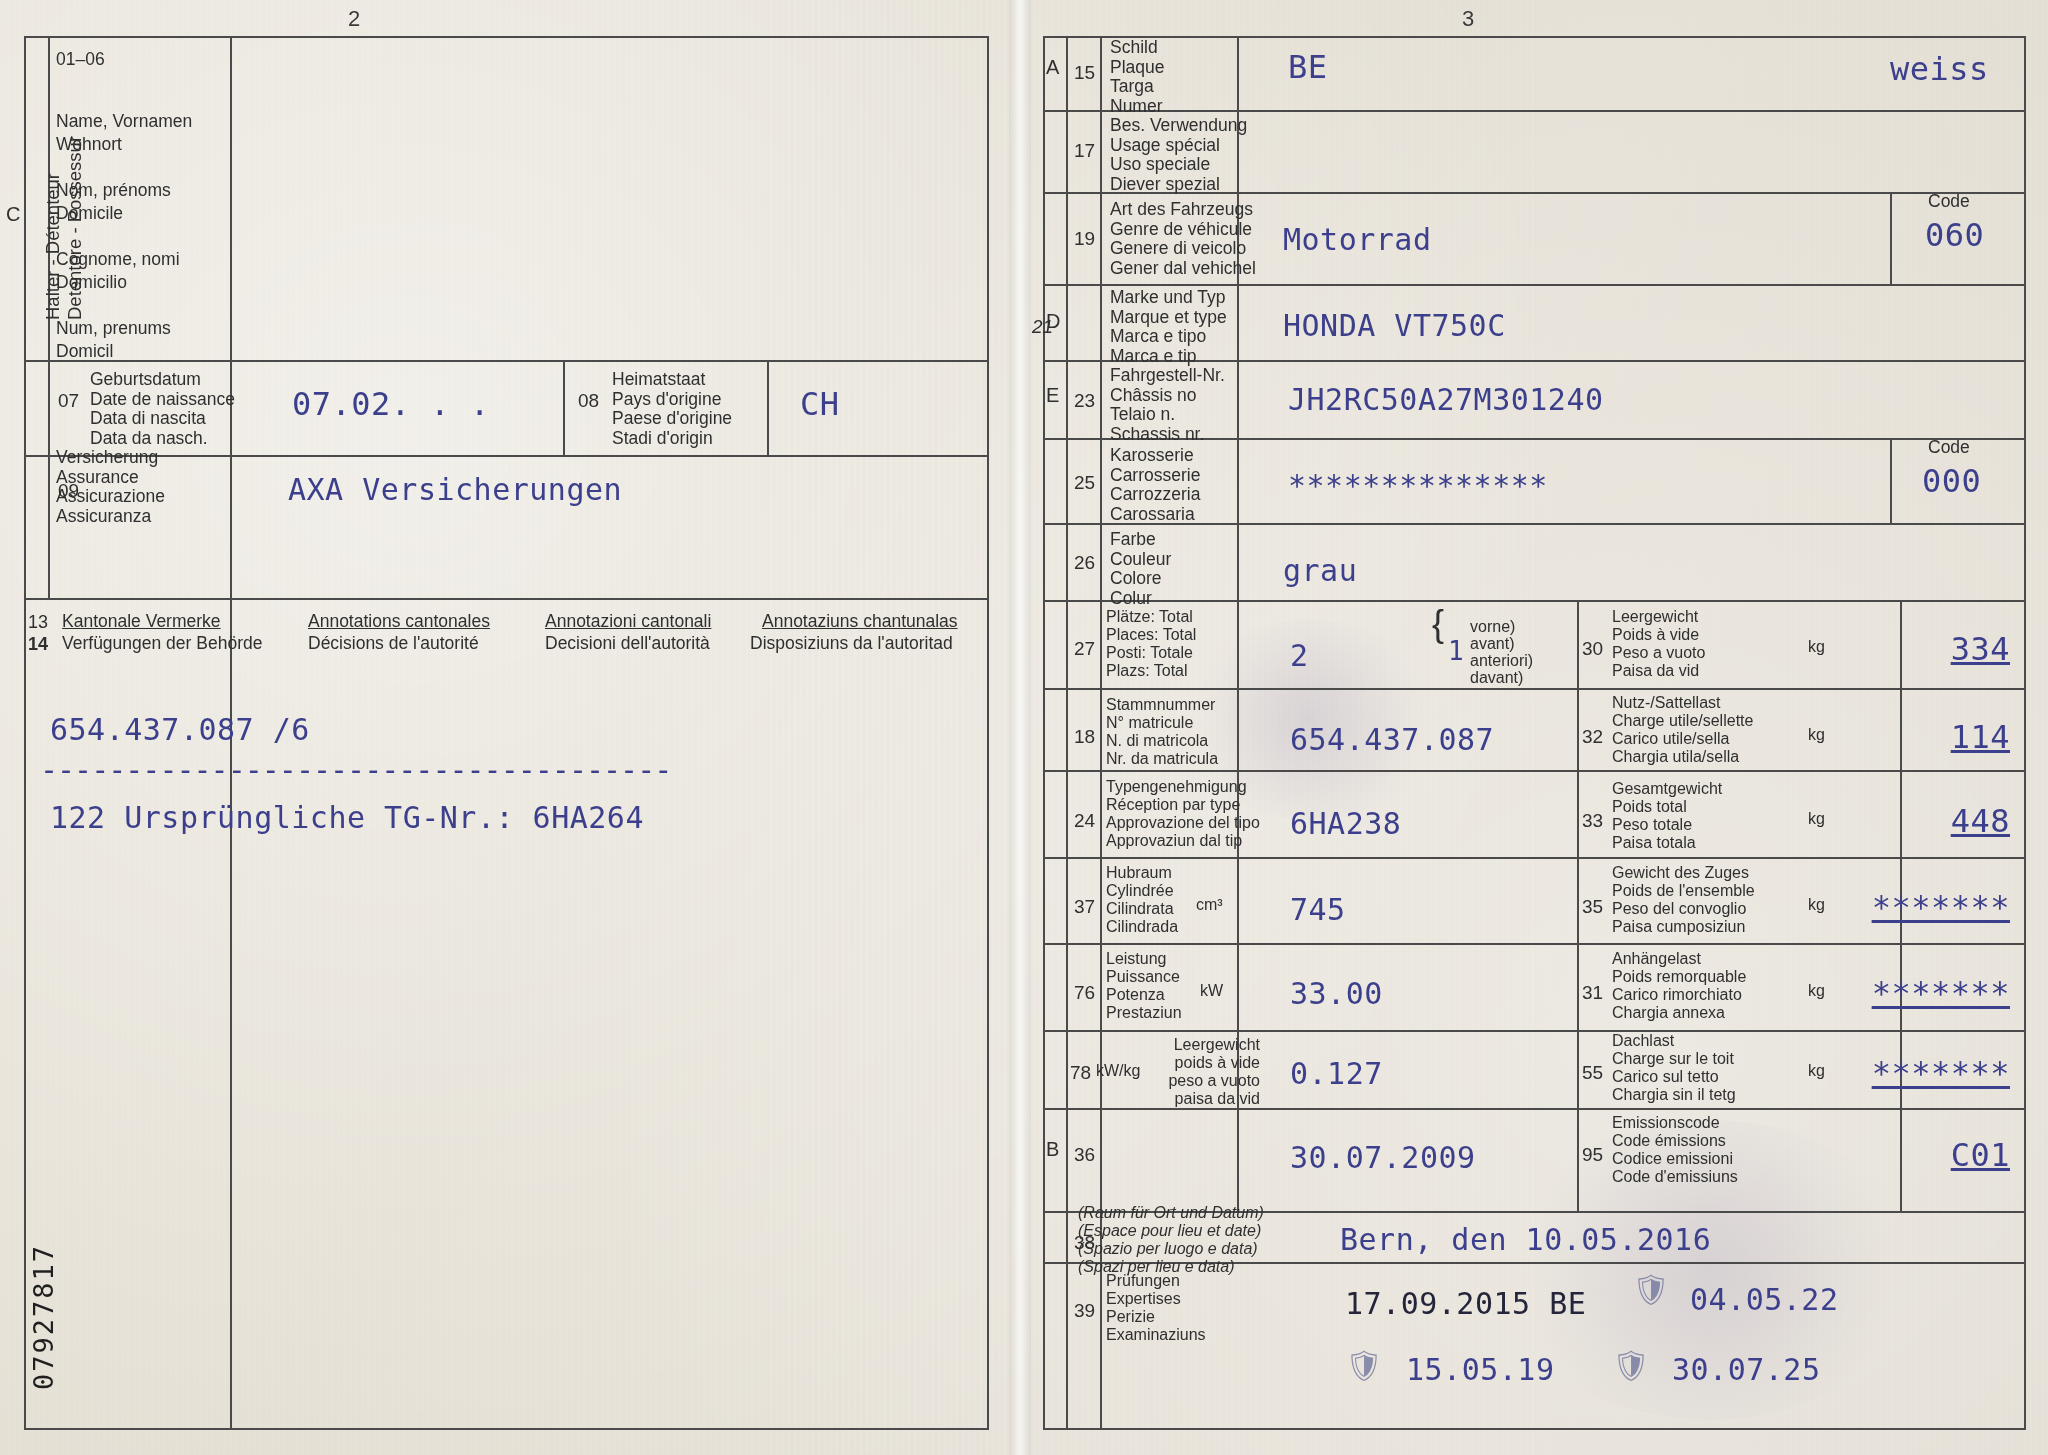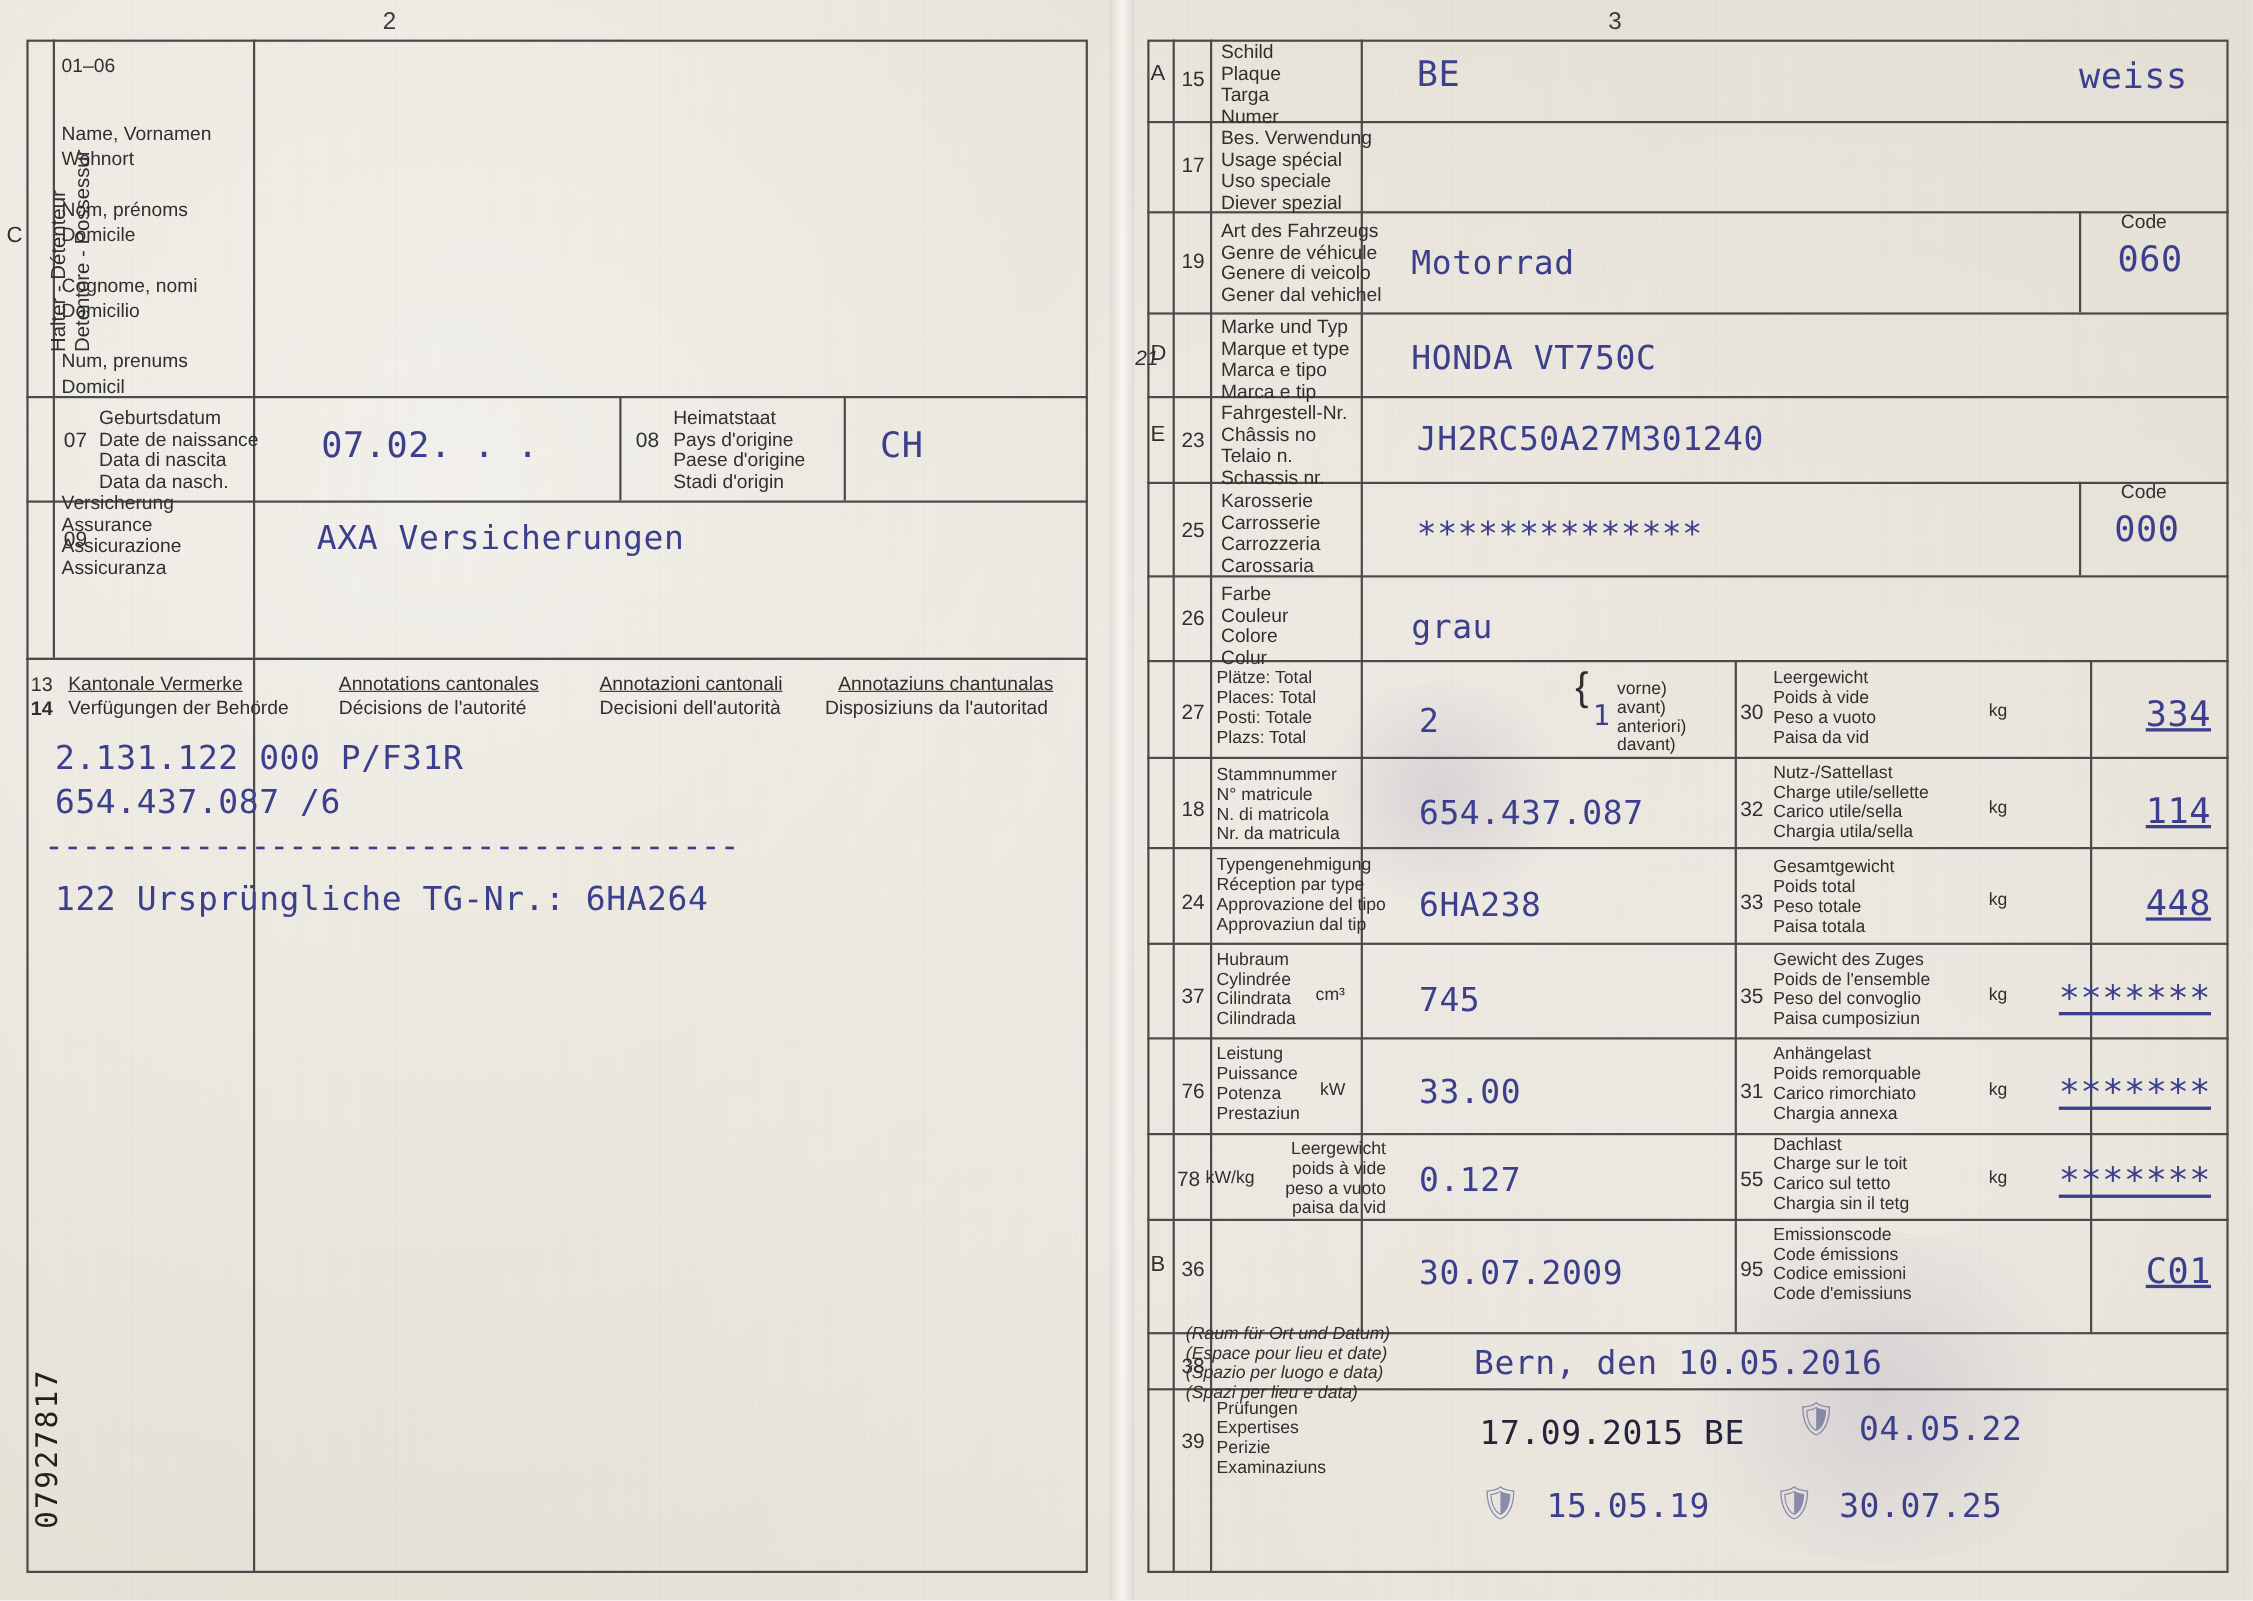--- a/index.html
+++ b/index.html
@@ -205,21 +205,20 @@
   <div class="num" style="left:28px; top:634px; font-size:18px;font-weight:bold;">14</div>
   <div class="lbl ul" style="left:62px; top:612px;">Kantonale Vermerke</div>
   <div class="lbl" style="left:62px; top:634px;">Verfügungen der Behörde</div>
   <div class="lbl ul" style="left:308px; top:612px;">Annotations cantonales</div>
   <div class="lbl" style="left:308px; top:634px;">Décisions de l'autorité</div>
   <div class="lbl ul" style="left:545px; top:612px;">Annotazioni cantonali</div>
   <div class="lbl" style="left:545px; top:634px;">Decisioni dell'autorità</div>
   <div class="lbl ul" style="left:762px; top:612px;">Annotaziuns chantunalas</div>
   <div class="lbl" style="left:750px; top:634px;">Disposiziuns da l'autoritad</div>
 
-  <div class="val" style="left:50px; top:672px;">2.131.122  000  P/F31R</div>
   <div class="val" style="left:50px; top:712px;">654.437.087     /6</div>
   <div class="dashed" style="left:40px; top:752px;">-------------------------------------</div>
   <div class="val" style="left:50px; top:800px;">122 Ursprüngliche TG-Nr.: 6HA264</div>
 
   <div class="frame" style="left:1043px; top:36px; width:983px; height:1394px;"></div>
 
   <div class="line-v" style="left:1066px; top:36px; height:1394px;"></div>
   <div class="line-v" style="left:1100px; top:36px; height:1394px;"></div>
   <div class="line-v" style="left:1237px; top:36px; height:1175px;"></div>
 

